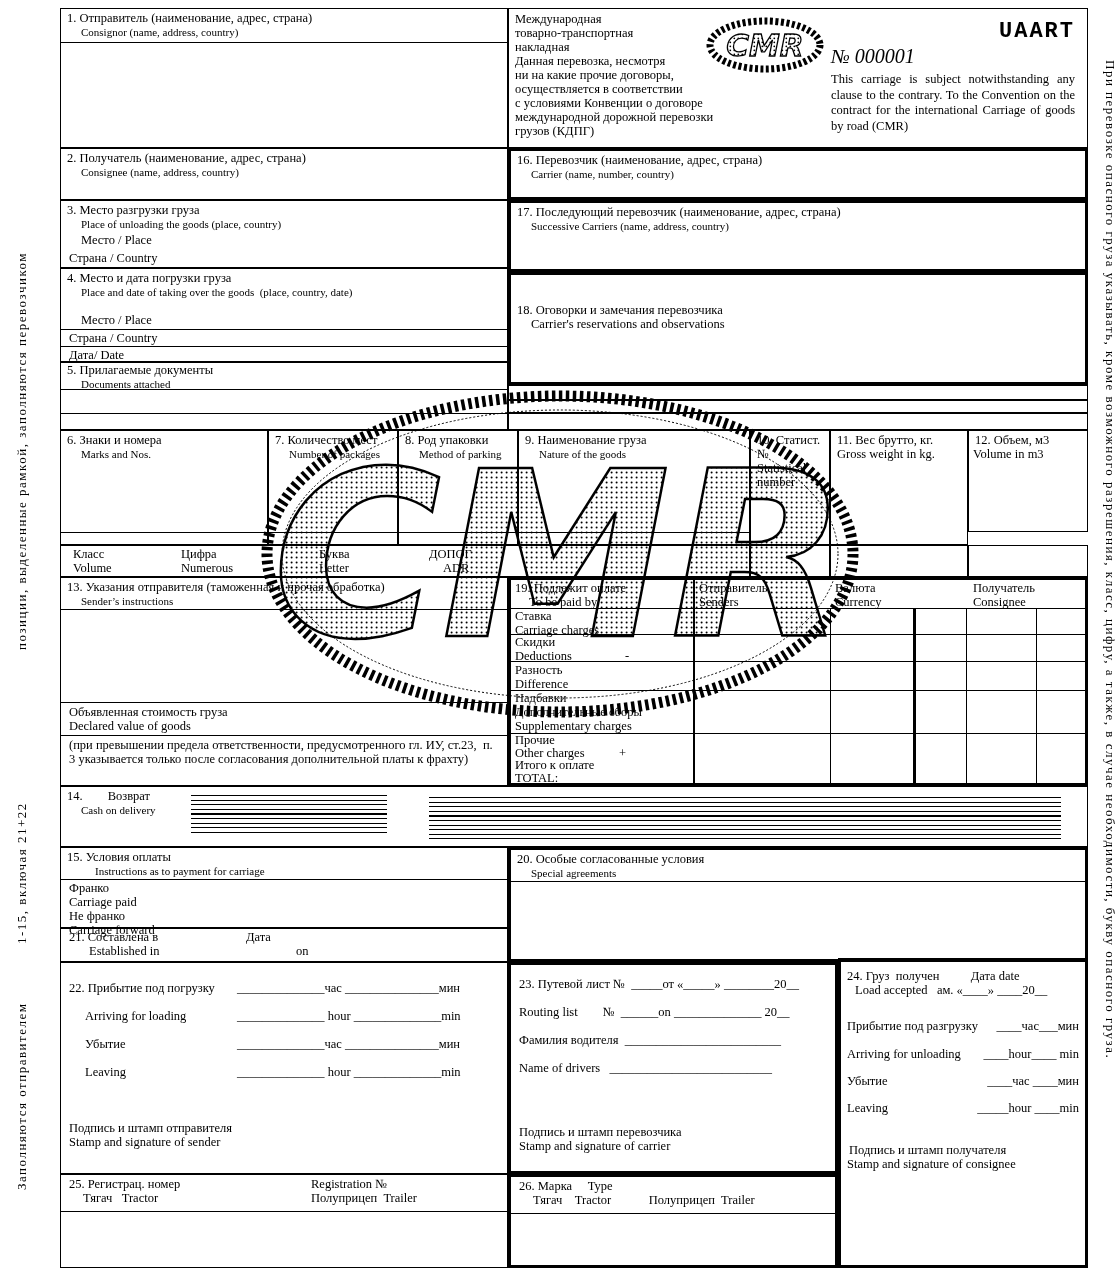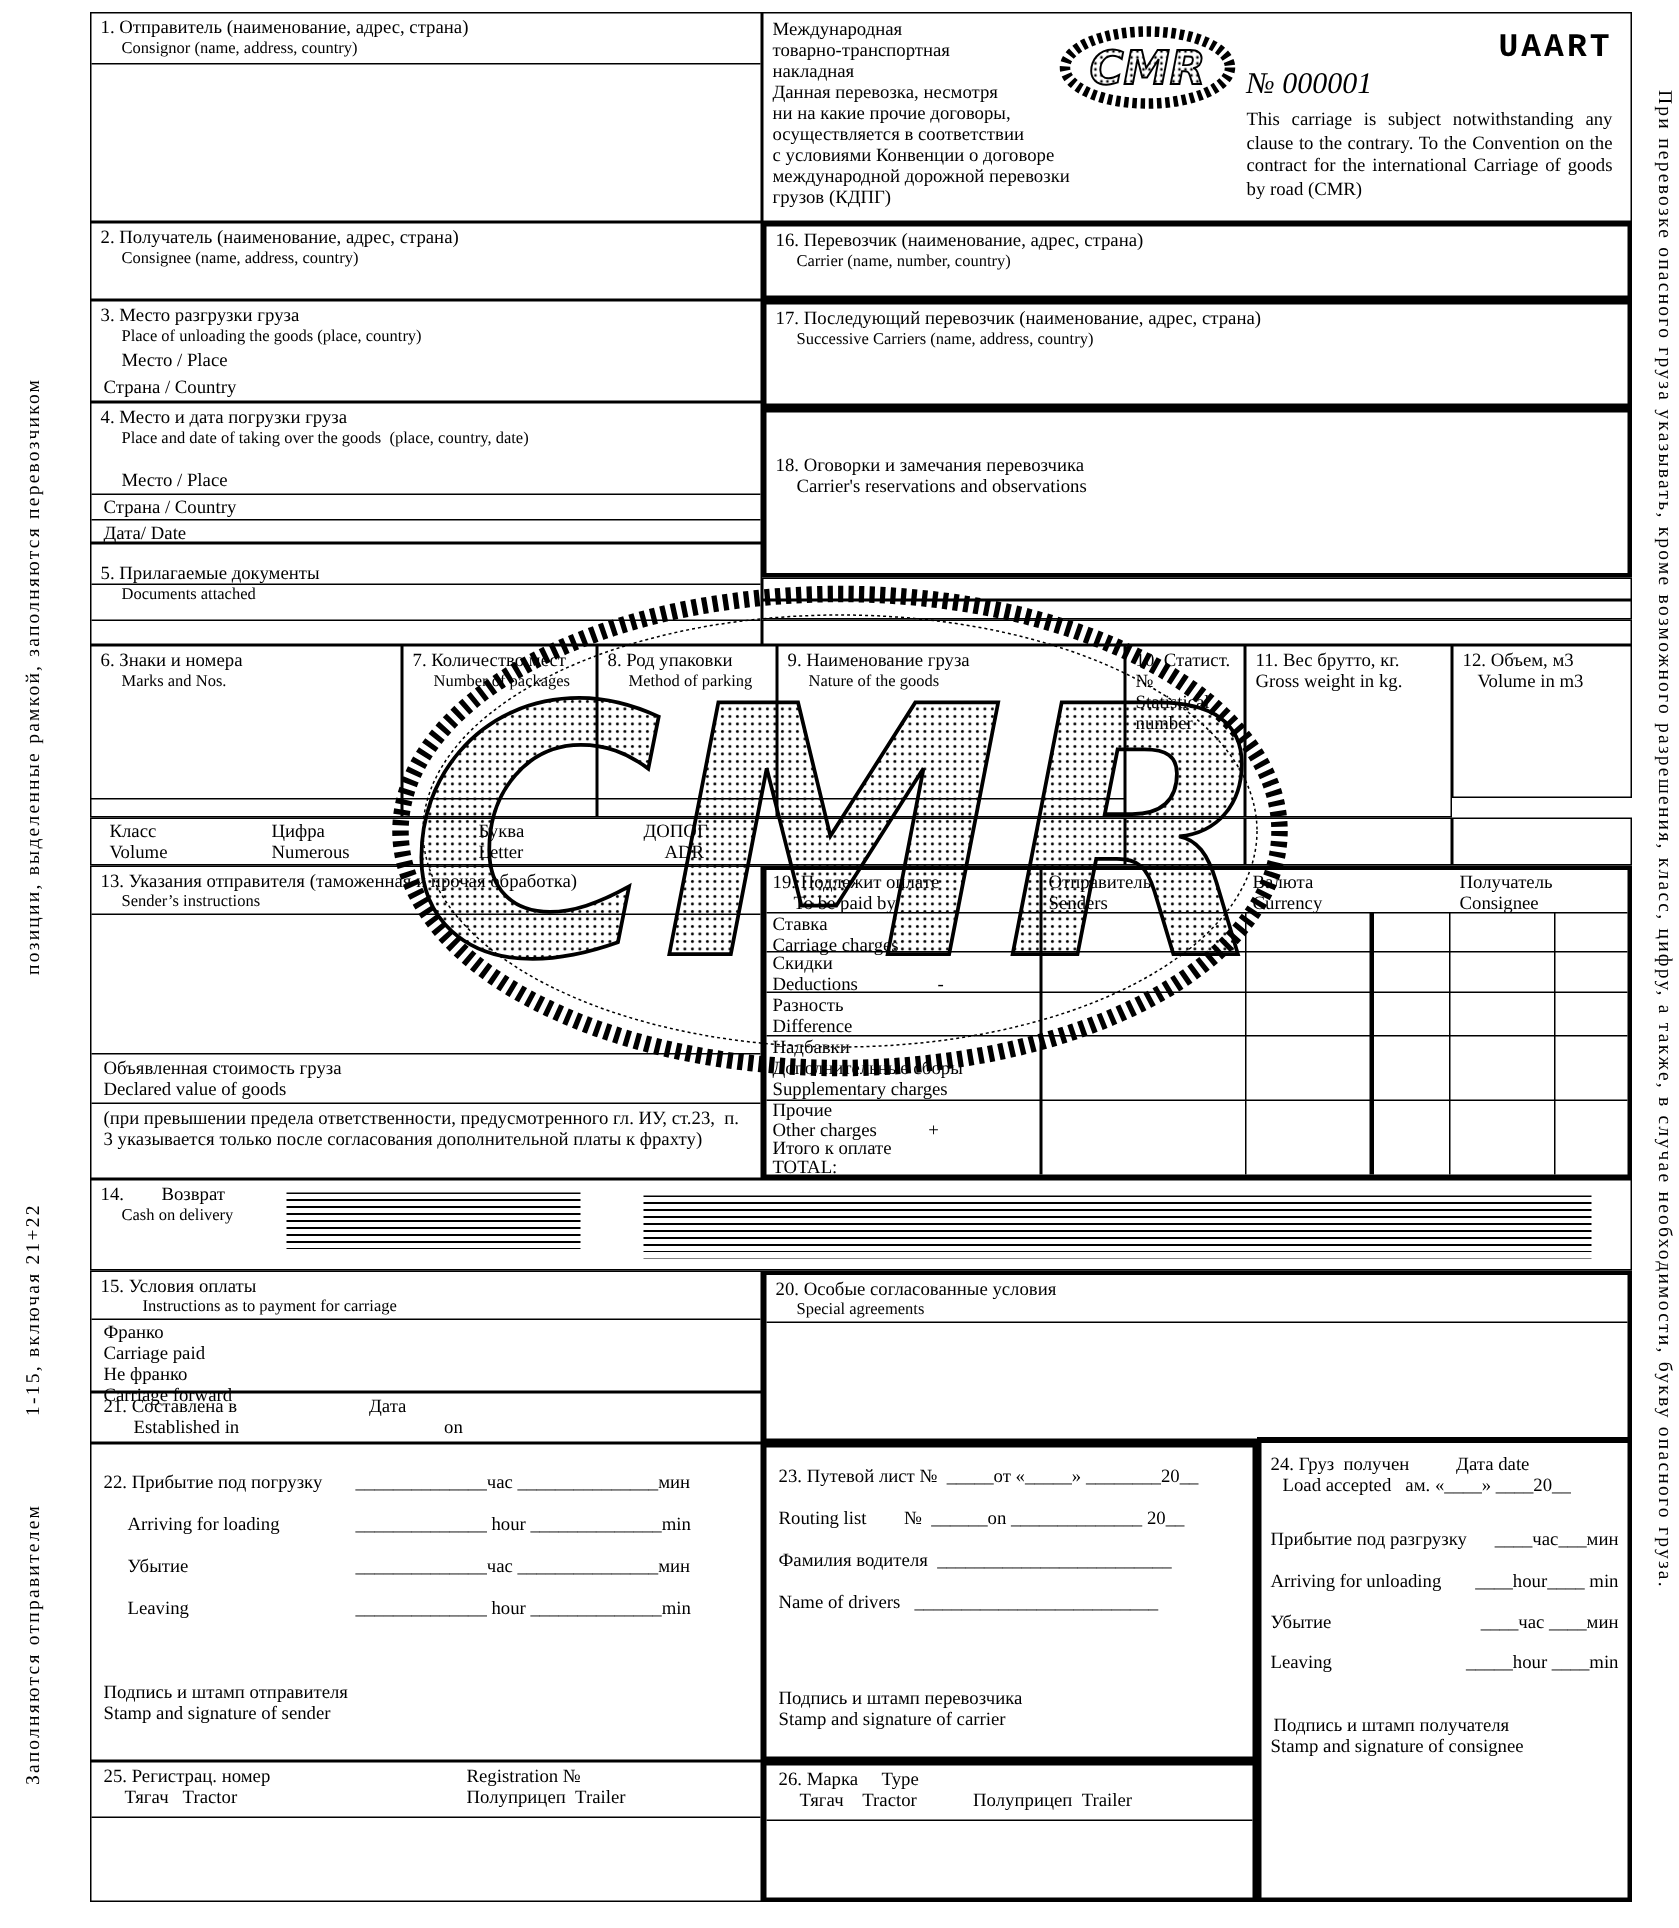--- a/index.html
+++ b/index.html
@@ -101,21 +101,21 @@
       <div class="hl" style="top:77px"></div>
       <div class="abs t0" style="left:8px;top:79px">Дата/ Date</div>
     </div>
 
     <div class="cell thick" style="left:448px;top:264px;width:580px;height:113px">
       <div class="abs t0" style="left:6px;top:28px">18. Оговорки и замечания перевозчика</div>
       <div class="abs t0" style="left:20px;top:42px">Carrier's reservations and observations</div>
     </div>
 
     <div class="cell" style="left:0;top:354px;width:448px;height:68px">
-      <div class="t" style="padding-top:12px">5. Прилагаемые документы</div>
+      <div class="t" style="padding-top:0">5. Прилагаемые документы</div>
       <div class="e">Documents attached</div>
       <div class="hl" style="top:26px"></div>
       <div class="hl" style="top:50px"></div>
     </div>
 
     <div class="cell" style="left:448px;top:377px;width:580px;height:15px"></div>
     <div class="cell" style="left:448px;top:392px;width:580px;height:13px"></div>
     <div class="cell" style="left:448px;top:405px;width:580px;height:17px"></div>
 
     <div class="cell" style="left:0;top:422px;width:208px;height:115px">
@@ -137,21 +137,21 @@
     <div class="cell" style="left:690px;top:422px;width:80px;height:115px">
       <div class="t">10. Статист.№</div>
       <div class="t0" style="padding-left:6px">Statistical number</div>
     </div>
     <div class="cell" style="left:770px;top:422px;width:138px;height:115px">
       <div class="t">11. Вес брутто, кг.</div>
       <div class="t0" style="padding-left:6px">Gross weight in kg.</div>
     </div>
     <div class="cell" style="left:908px;top:422px;width:120px;height:102px">
       <div class="t">12. Объем, м3</div>
-      <div class="t0" style="padding-left:16px">Volume in m3</div>
+      <div class="t0" style="padding-left:4px">Volume in m3</div>
     </div>
     <div class="hl" style="top:524px;left:0;right:338px"></div>
 
     <div class="cell" style="left:0;top:537px;width:690px;height:32px">
       <div class="abs" style="left:12px;top:1px">
         <div class="t0">Класс</div>
         <div class="t0">Volume</div>
       </div>
       <div class="abs" style="left:120px;top:1px">
         <div class="t0">Цифра</div>

